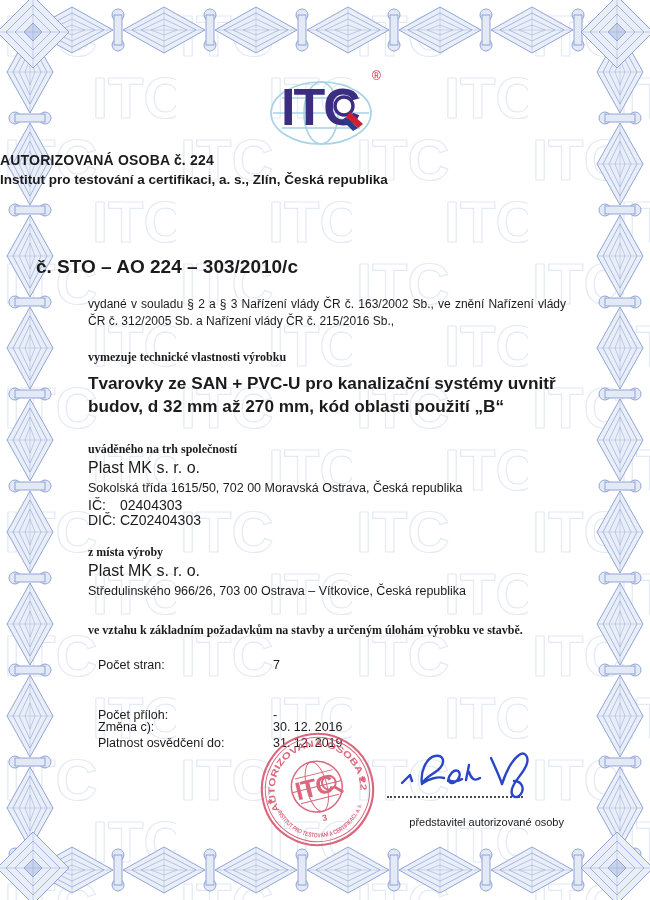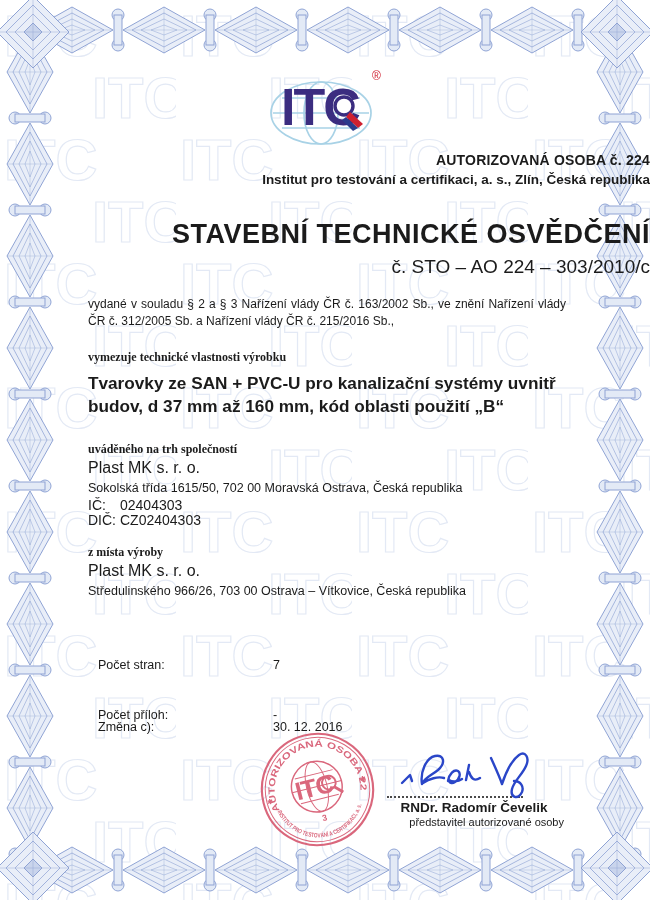--- a/index.html
+++ b/index.html
@@ -3,25 +3,25 @@
 <meta charset="utf-8">
 <style>
   html,body { margin:0; padding:0; background:#ffffff; }
   .page {
     position:relative; width:650px; height:900px; overflow:hidden;
     background:#ffffff; color:#1b1b1b;
     font-family:"Liberation Sans", sans-serif;
   }
   .layer { position:absolute; inset:0; pointer-events:none; }
   .abs { position:absolute; }
-  .c { left:0; right:0; text-align:right; }
+  .c { left:0; right:0; text-align:left; }
   .hdr1 { top:152px; font-size:14px; font-weight:bold; letter-spacing:.2px; }
   .hdr2 { top:172px; font-size:13.5px; font-weight:bold; }
   .title { top:219px; font-size:27px; font-weight:bold; letter-spacing:.5px; }
-  .certno { top:256px; font-size:19px; font-weight:normal; }
+  .certno { top:256px; font-size:19px; font-weight:bold;padding-left:36px; }
   .legal { left:88px; top:296px; width:478px; font-size:12px; line-height:1.4; text-align:justify; }
   .small-label { left:88px; font-size:12px; font-weight:bold;font-family:Liberation Serif, serif; }
   .product { left:88px; top:372px; width:488px; font-size:17.2px; font-weight:bold; line-height:1.32; }
   .coname { left:88px; font-size:16px; font-weight:normal; }
   .coaddr { left:88px; font-size:12.5px; }
   .idrow { left:88px; font-size:14px; }
   .idrow .il { display:inline-block; width:32px; }
   .drow { left:88px; font-size:12.5px; }
   .drow .dl { display:inline-block; width:175px;margin-left:10px; }
   .stamp { position:absolute; left:259px; top:731px; width:117px; height:117px; opacity:.88; z-index:5; }
@@ -125,53 +125,56 @@
         <circle cx="76" cy="46" r="9" fill="#ffffff" stroke="#3b2d80" stroke-width="3.4"></circle>
         <path d="M82,52 L95,64 L90,68 L78,57 Z" fill="#cf2030"></path>
         <path d="M78,57 L90,68 L85,71 L74,60 Z" fill="#2c3b8c"></path>
       </g>
       <text x="104" y="20" font-size="12" fill="#cf2030" font-family="'Liberation Sans',sans-serif">®</text>
     </svg>
 
     <div class="abs c hdr1">AUTORIZOVANÁ OSOBA č. 224</div>
     <div class="abs c hdr2">Institut pro testování a certifikaci, a. s., Zlín, Česká republika</div>
 
-    <div class="abs c title">STAVEBNÍ TECHNICKÉ OSVĚDČENÍ</div>
     <div class="abs c certno">č. STO – AO 224 – 303/2010/c</div>
 
     <div class="abs legal">vydané v souladu § 2 a § 3 Nařízení vlády ČR č. 163/2002 Sb., ve znění Nařízení vlády ČR č. 312/2005 Sb. a Nařízení vlády ČR č. 215/2016 Sb.,</div>
 
     <div class="abs small-label" style="top:350px;">vymezuje technické vlastnosti výrobku</div>
 
-    <div class="abs product">Tvarovky ze SAN + PVC-U pro kanalizační systémy uvnitř budov, d 37 mm až 160 mm, kód oblasti použití „B“</div>
+    <div class="abs product">Tvarovky ze SAN + PVC-U pro kanalizační systémy uvnitř budov, d 32 mm až 270 mm, kód oblasti použití „B“</div>
 
     <div class="abs small-label" style="top:442px;">uváděného na trh společností</div>
 
     <div class="abs coname" style="top:459px;">Plast MK s. r. o.</div>
     <div class="abs coaddr" style="top:481px;">Sokolská třída 1615/50, 702 00  Moravská Ostrava, Česká republika</div>
     <div class="abs idrow" style="top:497px;">
       <span class="il">IČ:</span><span>02404303</span>
     </div>
     <div class="abs idrow" style="top:512px;">
       <span class="il">DIČ:</span><span>CZ02404303</span>
     </div>
 
     <div class="abs small-label" style="top:545px;">z místa výroby</div>
     <div class="abs coname" style="top:562px;">Plast MK s. r. o.</div>
     <div class="abs coaddr" style="top:584px;">Středulinského 966/26, 703 00  Ostrava – Vítkovice, Česká republika</div>
 
+    <div class="abs small-label" style="top:623px; width:490px;">ve vztahu k základním požadavkům na stavby a určeným úlohám výrobku ve stavbě.</div>
 
     <div class="abs drow" style="top:658px;">
       <span class="dl">Počet stran:</span><span>7</span>
     </div>
     <div class="abs drow" style="top:708px;">
       <span class="dl">Počet příloh:</span><span>-</span>
     </div>
     <div class="abs drow" style="top:720px;">
       <span class="dl">Změna c):</span><span>30. 12. 2016</span>
+    </div>
+    <div class="abs drow" style="top:736px;">
+      <span class="dl">Platnost osvědčení do:</span><span>31. 12. 2019</span>
     </div>
 
     <svg class="stamp" viewBox="0 0 120 120">
       <g transform="rotate(-14 60 60)">
         <defs>
           <path id="arcT" d="M 18.4,74.4 A 44,44 0 1 1 101.6,74.4"></path>
           <path id="arcB" d="M 14.5,70 A 46,46 0 0 0 105.5,70"></path>
         </defs>
         <g stroke="#d5536b" fill="none">
           <circle cx="60" cy="60" r="57" stroke-width="2.2"></circle>
@@ -202,17 +205,16 @@
     </svg>
 
     <svg class="sig-svg" viewBox="0 0 150 60">
       <g stroke="#2a46c8" stroke-width="2.4" fill="none" stroke-linecap="round" stroke-linejoin="round">
         <path d="M7,41 l8,-8 l2,6"></path>
         <path d="M27,42 C25,30 31,16 40,14 C49,12 51,21 43,28 C37,33 29,36 28,41 C34,37 43,34 49,36 M53,39 C54,32 59,27 63,29 C66,31 65,37 60,40 C57,42 54,41 54,38 C57,40 63,40 67,37 M71,38 L74,23 M74,30 C76,36 79,40 85,36"></path>
         <path d="M96,16 C101,27 105,36 107,42 C111,30 117,18 124,13 C130,9 135,15 131,24 C127,33 119,39 117,47 C115,56 123,58 127,50 C129,45 126,39 119,39"></path>
       </g>
     </svg>
     <div class="dotline"></div>
-    <div class="abs signame">RNDr. Radomír Čevelik</div>
     <div class="abs sigrole">představitel autorizované osoby</div>
 
   </div>
 </div>
 
 </body></html>

